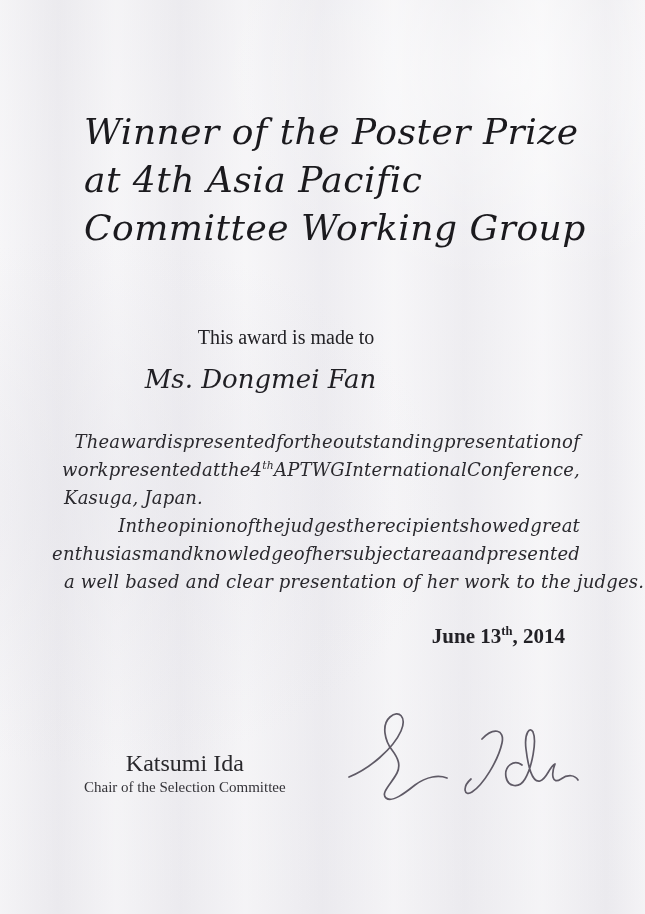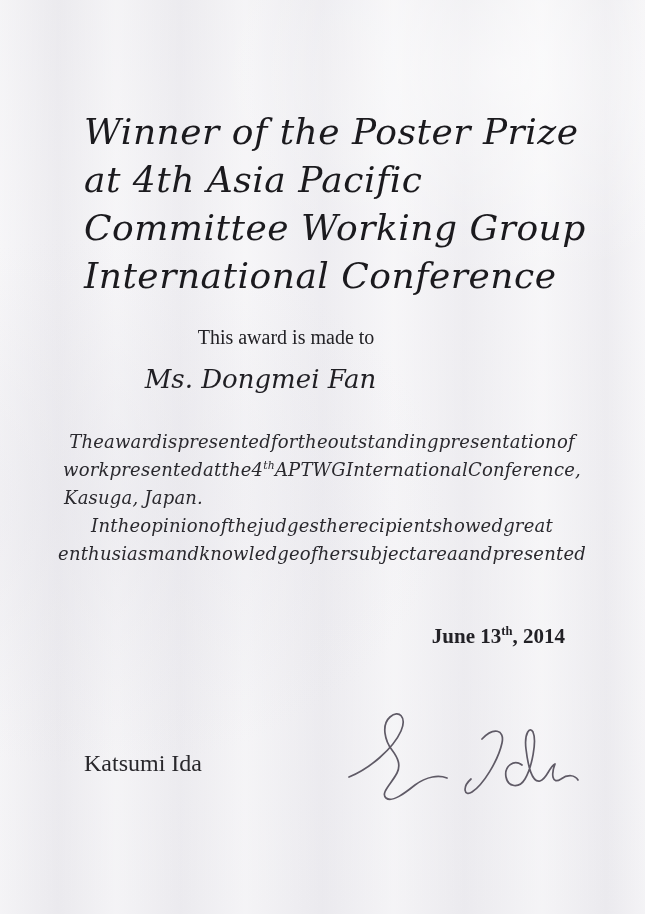--- a/index.html
+++ b/index.html
@@ -69,21 +69,21 @@
     color: #2a292e;
     letter-spacing: 0.2px;
   }
   .body-line {
     height: 28px;
     line-height: 28px;
     white-space: nowrap;
   }
   .body-line.justified {
     display: flex;
-    justify-content: center;
+    justify-content: flex-end;
     white-space: normal;
   }
   .body-line.justified span { white-space: nowrap; }
   sup {
     font-size: 0.6em;
     vertical-align: super;
     line-height: 0;
   }
   .date-line {
     position: absolute;
@@ -119,21 +119,20 @@
 </style>
 </head>
 <body>
 
 <div class="paper">
 
   <div class="title script">
     <div>Winner of the Poster Prize</div>
     <div>at 4th Asia Pacific</div>
     <div>Committee Working Group</div>
-    <div>International Conference</div>
   </div>
 
   <div class="intro">This award is made to</div>
 
   <div class="recipient script">Ms. Dongmei Fan</div>
 
   <div class="body-block script">
     <div class="body-line justified">
         <span>The</span>
         <span>award</span>
@@ -178,33 +177,35 @@
         <span>enthusiasm</span>
         <span>and</span>
         <span>knowledge</span>
         <span>of</span>
         <span>her</span>
         <span>subject</span>
         <span>area</span>
         <span>and</span>
         <span>presented</span>
       </div>
+    <div class="body-line">a well based and clear presentation of her work to the judges.</div>
   </div>
 
   <div class="date-line">
     <span>June 13</span><sup>th</sup><span>, 2014</span>
   </div>
 
   <div class="signature">
     <svg viewBox="0 0 250 115" xmlns="http://www.w3.org/2000/svg">
       <g fill="none" stroke="#5f5a66" stroke-width="1.7" stroke-linecap="round" stroke-linejoin="round">
         <path d="M 14 74 C 34 66, 58 46, 66 28 C 72 14, 64 6, 55 14 C 46 22, 50 38, 57 47 C 63 55, 66 62, 62 70 C 57 80, 45 90, 51 95 C 57 100, 70 90, 80 82 C 92 73, 104 72, 112 75"></path>
         <path d="M 147 36 C 158 24, 170 26, 167 40 C 163 58, 148 82, 137 89 C 129 94, 127 84, 136 76"></path>
         <path d="M 187 62 C 179 56, 169 63, 171 74 C 173 84, 184 86, 190 76 C 197 64, 202 38, 198 29 C 195 23, 189 30, 191 46 C 193 63, 197 80, 205 78 C 212 76, 214 64, 220 61 C 216 71, 217 82, 226 76 C 233 71, 240 72, 243 77"></path>
       </g>
     </svg>
   </div>
 
   <div class="signatory">
     <div class="signatory-name">Katsumi Ida</div>
+    <div class="signatory-role">Chair of the Selection Committee</div>
   </div>
 
 </div>
 
 </body></html>

